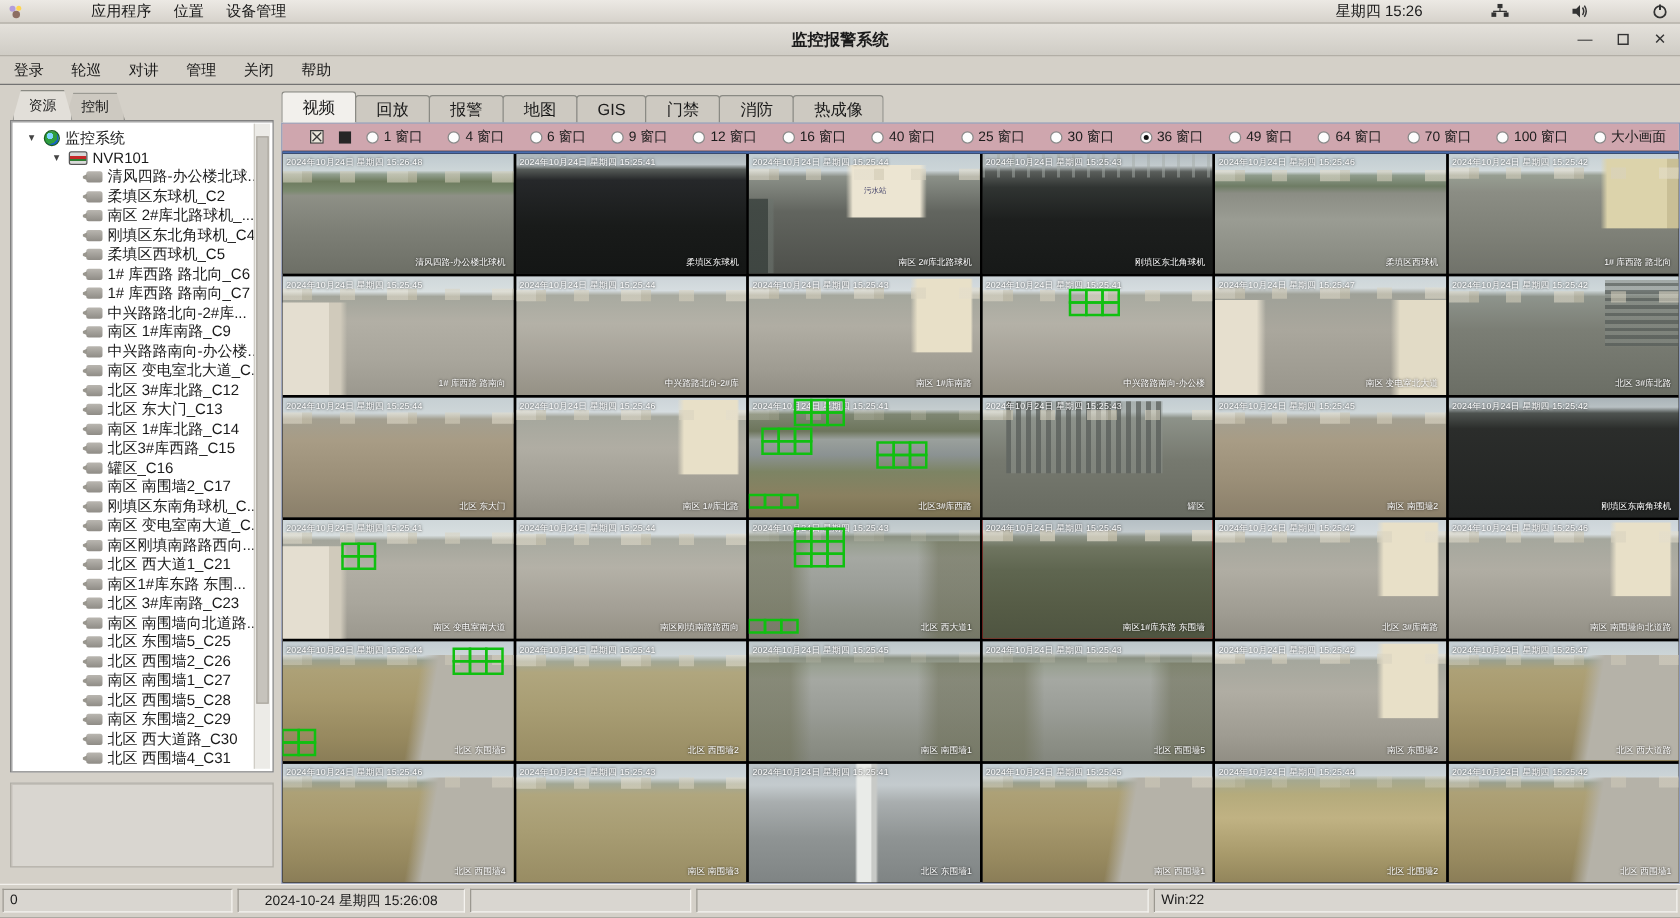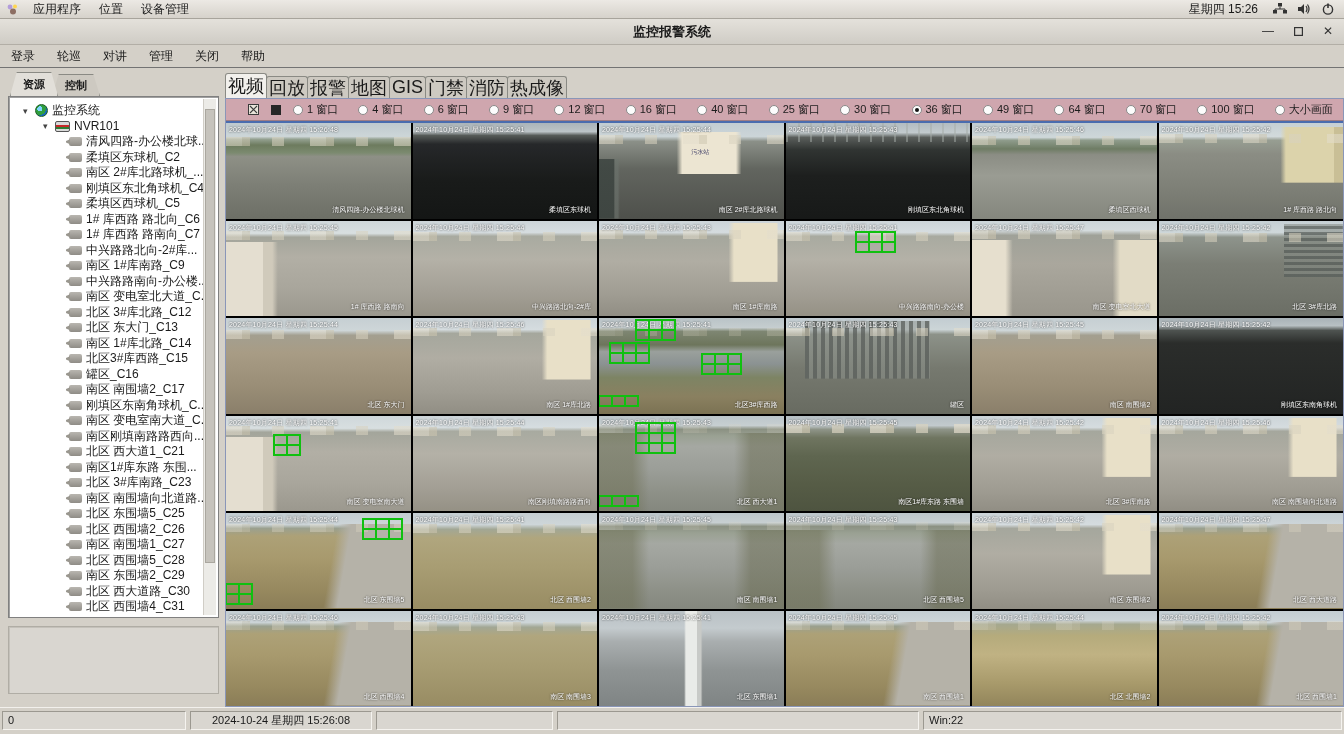--- a/index.html
+++ b/index.html
@@ -1,21 +1,21 @@
 <!DOCTYPE html>
 <html><head>
 <meta charset="utf-8">
 <style>
   * { box-sizing: border-box; margin:0; padding:0; }
   html,body { width:1344px; height:734px; overflow:hidden;
     font-family:"Liberation Sans","DejaVu Sans",sans-serif; background:#d4d0c8; color:#1a1a1a; }
 
   
   .desktop-bar { height:19px; background:linear-gradient(180deg,#ece9e4,#d6d2cb);
-    border-bottom:1px solid #a8a49c; display:flex; align-items:center; font-size:12px; }
+    border-bottom:1px solid #a8a49c; display:flex; align-items:center; font-size:12px;gap:40px; }
   .desktop-bar .dmenu { padding:0 9px; height:100%; display:flex; align-items:center; gap:5px; cursor:default;}
   .desktop-bar .spacer { flex:1; }
   .desktop-bar .clock { padding:0 10px; }
   .tray-ico { width:16px; height:14px; display:inline-flex; align-items:center; justify-content:center; margin:0 4px; }
 
   
   .titlebar { height:26px; background:linear-gradient(180deg,#e4e1db,#cfccc5);
     border-bottom:1px solid #b2aea6; position:relative; display:flex; align-items:center; justify-content:center; }
   .titlebar .wtitle { font-weight:bold; font-size:13px; }
   .win-controls { position:absolute; right:8px; top:4px; display:flex; gap:14px; }
@@ -27,21 +27,21 @@
   .menubar .mitem { padding:2px 11px; cursor:default; }
 
   
   .content { display:flex; height:639px; }
 
   
   .left-panel { width:225px; padding:4px 6px 4px 8px; display:flex; flex-direction:column; }
   .side-tabs { display:flex; align-items:flex-end; height:24px; margin-left:2px; }
   .stab { width:48px; height:22px; font-size:11px; display:flex; align-items:center; justify-content:center;
     background:#cdc9c1; border:1px solid #8a8a84; border-bottom:none;
-    clip-path:polygon(14% 0,86% 0,100% 100%,0 100%); margin-right:-6px; cursor:default;font-weight:bold; }
+    clip-path:polygon(14% 0,86% 0,100% 100%,0 100%); margin-right:-6px; cursor:default; }
   .stab.active { background:#e2dfd9; height:24px; z-index:2; }
   .tree-box { height:522px; background:#fff; border:1px solid #808080; box-shadow:inset 1px 1px 0 #a0a0a0;
     position:relative; overflow:hidden; padding:6px 2px 2px 14px; font-size:12px; }
   .tree-row { display:flex; align-items:center; height:15.5px; white-space:nowrap; overflow:hidden; cursor:default; }
   .tree-row .arrow { width:12px; font-size:9px; color:#444; flex:0 0 auto; }
   .tree-ind1 { padding-left:0; } .tree-ind2 { padding-left:20px; } .tree-ind3 { padding-left:46px; }
   .globe-ico { width:13px; height:13px; border-radius:50%; flex:0 0 auto; margin-right:4px;
     background:radial-gradient(circle at 35% 35%, #7fd4ff 0 25%, #2f9e3f 26% 60%, #1565c0 61%); border:1px solid #1b5e20; }
   .nvr-ico { width:15px; height:11px; flex:0 0 auto; margin-right:4px; border:1px solid #555; border-radius:2px;
     background:linear-gradient(180deg,#d9d9d9 0 30%,#c62828 30% 55%,#2e7d32 55% 80%,#d9d9d9 80%); }
@@ -49,21 +49,21 @@
     background:linear-gradient(180deg,#b9b6b0,#8f8c86); border-radius:2px 2px 2px 2px; }
   .cam-ico::before { content:""; position:absolute; left:-3px; top:2px; width:4px; height:5px;
     background:#9a978f; clip-path:polygon(100% 0,0 35%,0 65%,100% 100%); }
   .tree-scroll { position:absolute; right:2px; top:2px; bottom:2px; width:13px; background:#ecebe7; border-left:1px solid #d0cdc6; }
   .tree-thumb { position:absolute; left:1px; right:1px; top:2%; height:88%; background:#c6c3bc; border:1px solid #aaa79f; }
   .bottom-box { height:68px; margin-top:8px; background:#d9d6d0; border:1px solid #b0ada5; box-shadow:inset 1px 1px 0 #c4c1ba; }
 
   
   .right-panel { flex:1; padding-top:5px; display:flex; flex-direction:column; min-width:0; }
   .main-tabs { display:flex; align-items:flex-end; height:25px; padding-left:0; }
-  .mtab { font-size:18px; padding:3px 2px; background:#cdc9c1; border:1px solid #8a8a84; border-bottom:none;
+  .mtab { font-size:13px; padding:3px 16px; background:#cdc9c1; border:1px solid #8a8a84; border-bottom:none;
     border-radius:3px 3px 0 0; margin-right:-1px; height:22px; display:flex; align-items:center; cursor:default;text-align:right; }
   .mtab.active { background:#f2f0ec; height:25px; z-index:2; font-weight:normal; }
   .tabs-rest { flex:1; border-bottom:0; }
 
   .video-pane { flex:1; border:1px solid #8a96b8; display:flex; flex-direction:column; min-height:0; }
 
   
   .toolbar { height:22px; background:#cfa6ae; border-bottom:1px solid #9e7d85;
     display:flex; align-items:center; font-size:11px; color:#1c1c1c; padding:0 10px 0 22px; }
   .tool-ico { margin-right:12px; display:flex; align-items:center; cursor:default; }

